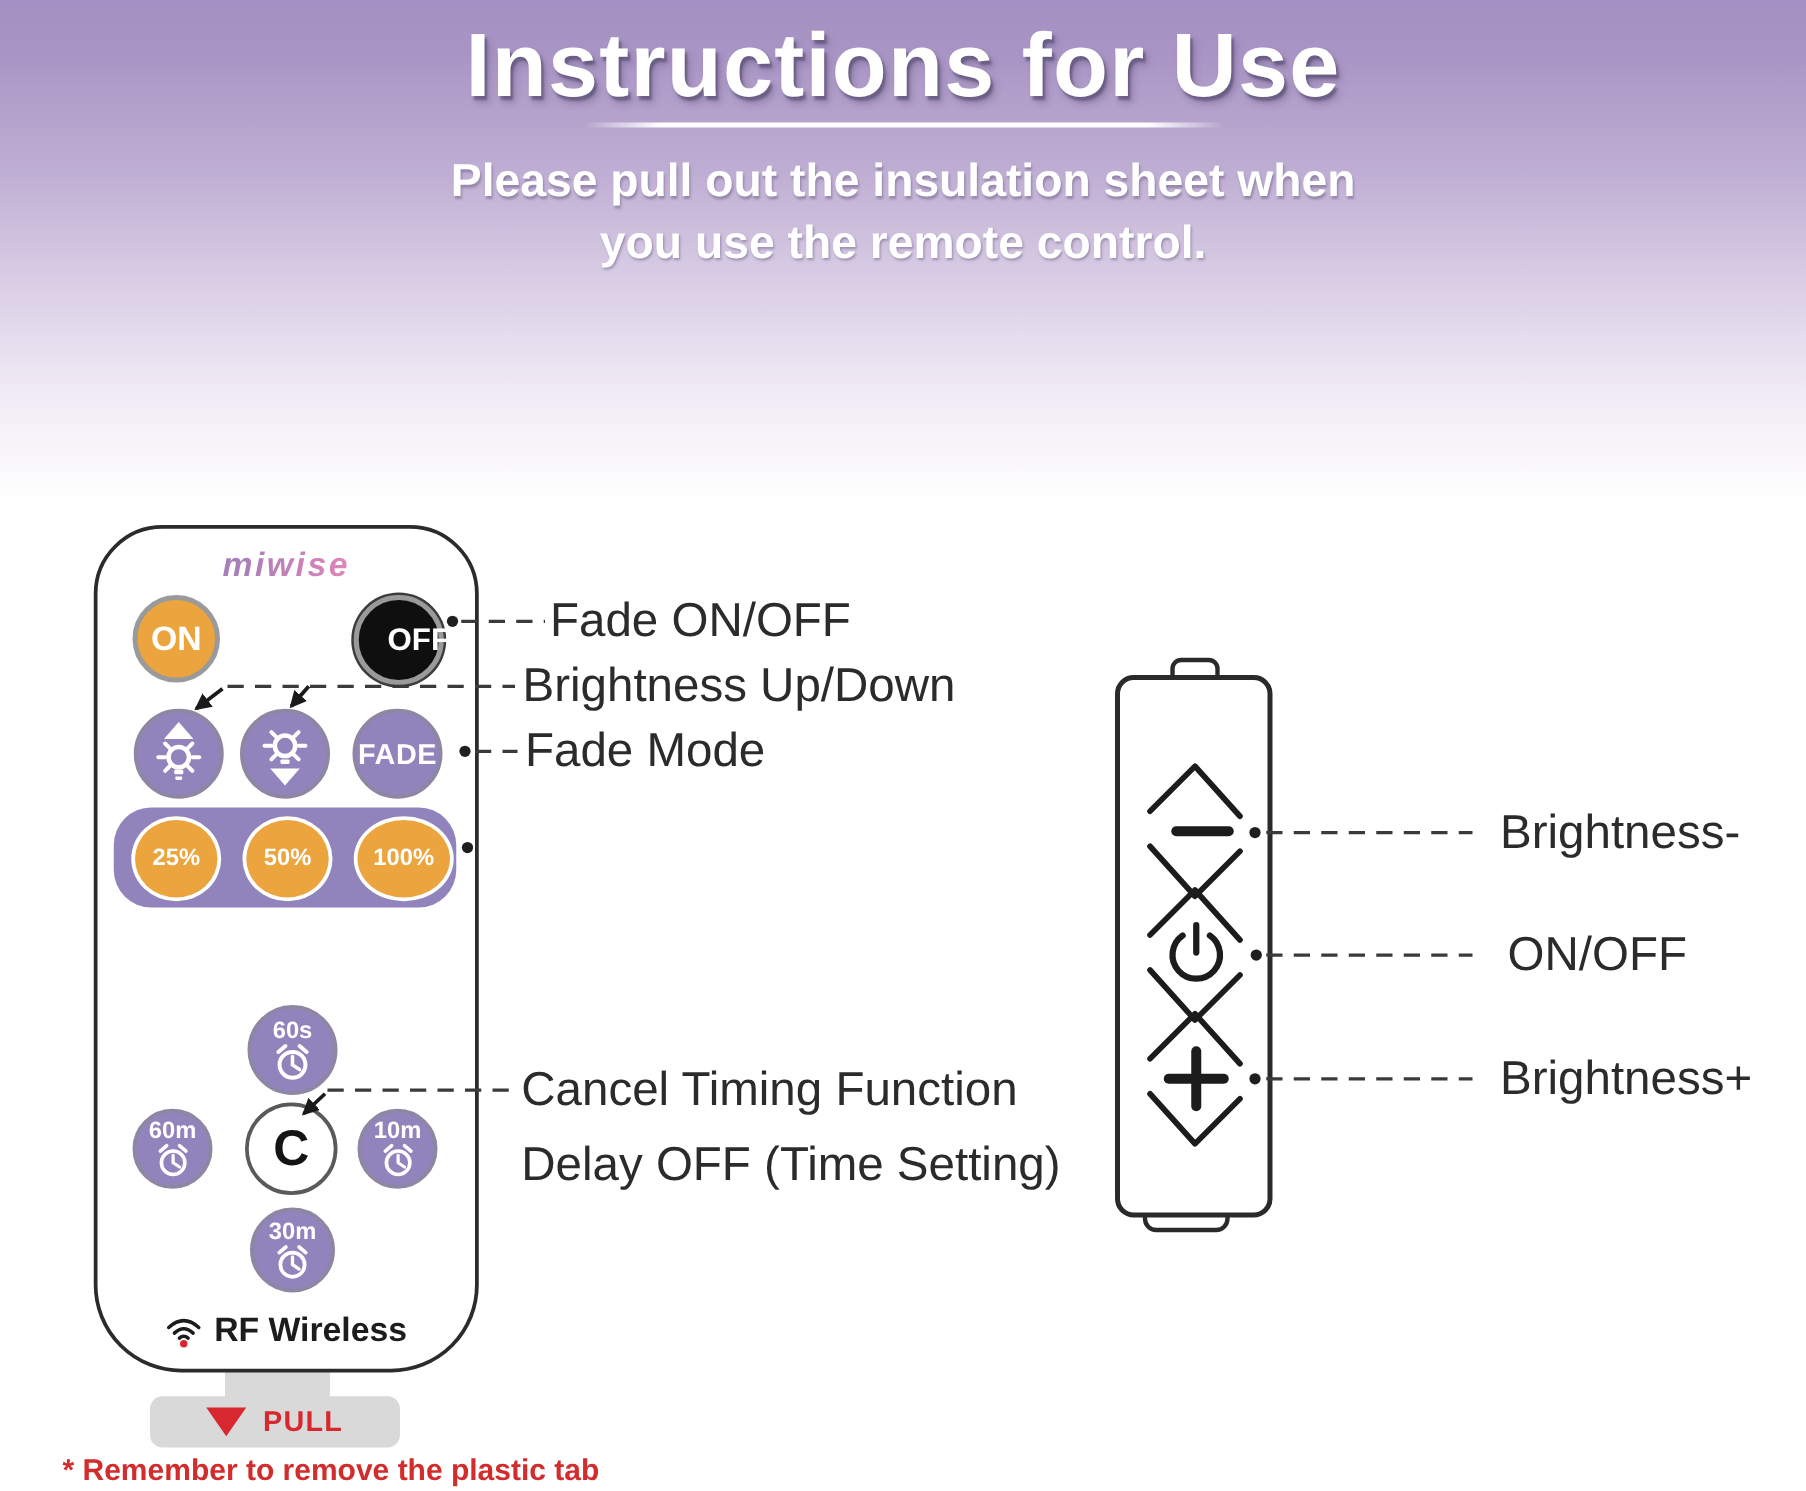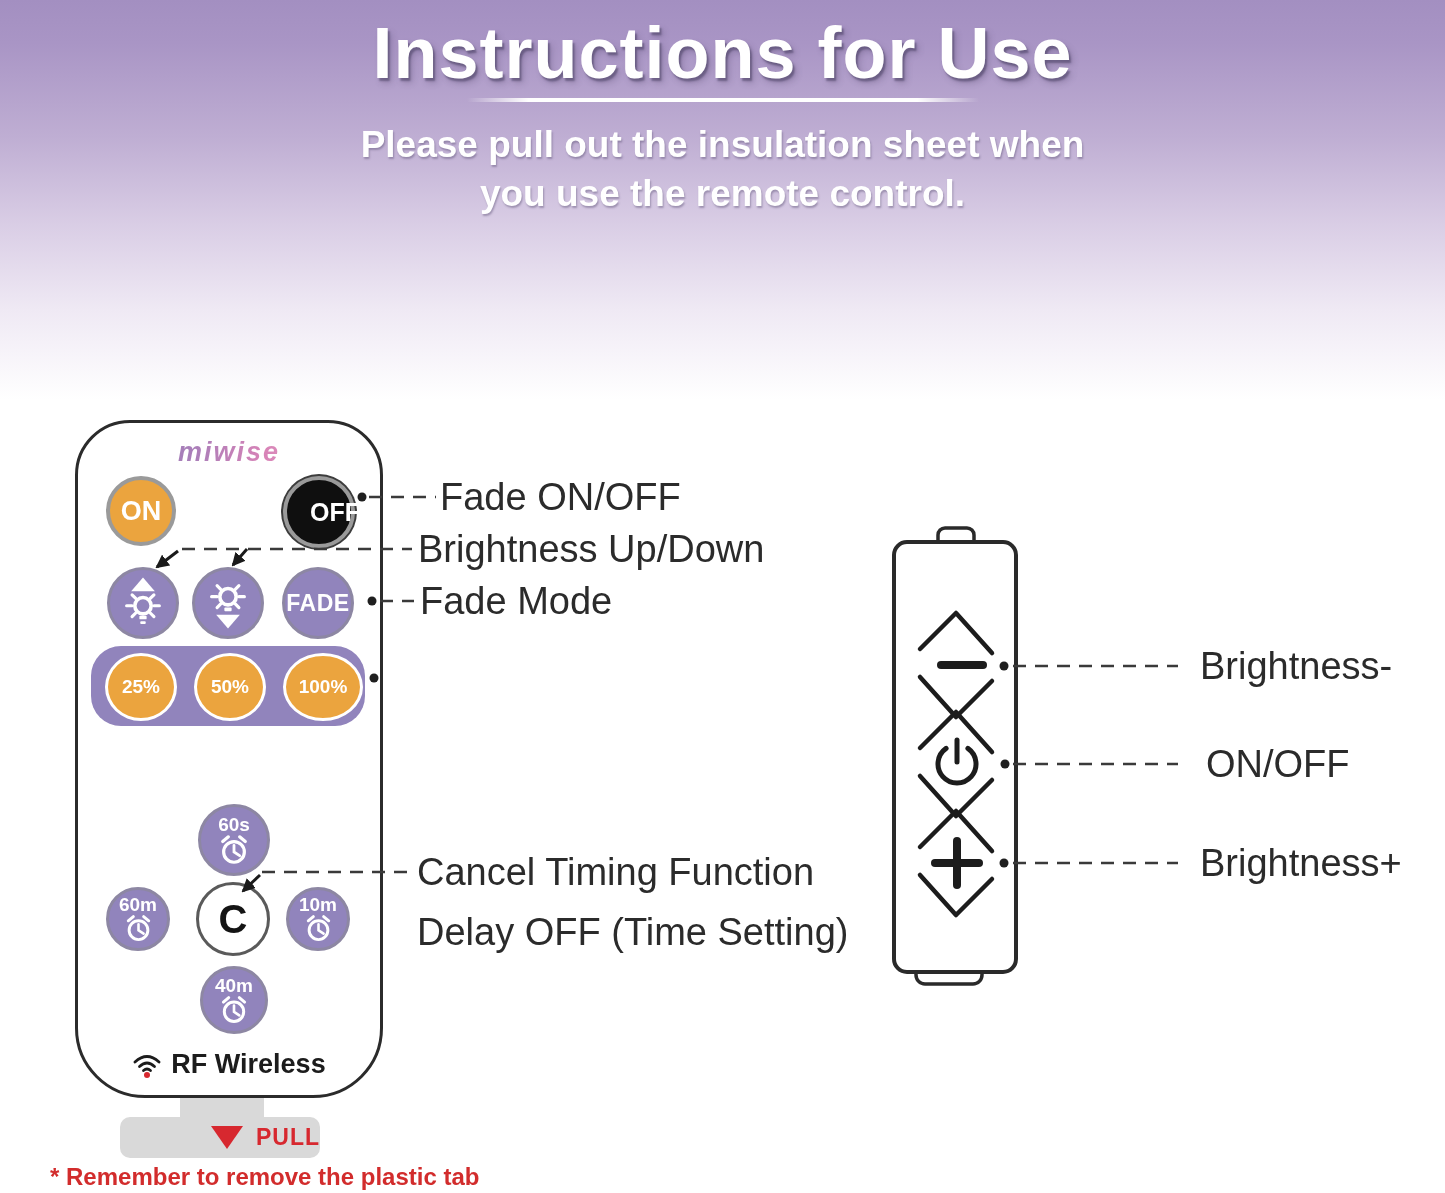--- a/index.html
+++ b/index.html
@@ -42,21 +42,21 @@
   .btn.pct{background:var(--orange);border:3px solid #fff;font-size:19px;}
   .btn.timer{font-size:19px;line-height:19px;}
   .btn.timer svg{margin-top:0px;}
   .btn.cancel{background:#fff;border:3px solid #5a5a5a;color:#141414;font-size:40px;}
   .rf-row{position:absolute;left:0;top:626px;width:100%;display:flex;align-items:center;
     justify-content:center;gap:9px;}
   .rf-text{font-size:27px;font-weight:bold;color:#1c1c1c;}
   
   .pull-stem{position:absolute;left:180px;top:1094px;width:84px;height:28px;background:var(--tab-gray);z-index:1;}
   .pull-flap{position:absolute;left:120px;top:1117px;width:200px;height:41px;border-radius:10px;
-    background:var(--tab-gray);z-index:3;display:flex;align-items:center;justify-content:flex-end;gap:13px;}
+    background:var(--tab-gray);z-index:3;display:flex;align-items:center;justify-content:center;gap:13px;}
   .pull-tri{width:0;height:0;border-left:16px solid transparent;border-right:16px solid transparent;
     border-top:23px solid var(--red);}
   .pull-text{color:var(--red);font-size:23px;font-weight:bold;letter-spacing:1px;}
   .note{position:absolute;left:50px;top:1163px;font-size:24px;font-weight:bold;color:var(--note-red);}
   
   .lbl{position:absolute;color:var(--label);font-size:38px;line-height:46px;white-space:nowrap;z-index:4;}
   .lbl.two{line-height:44px;}
   
   .side-device{position:absolute;left:878px;top:512px;z-index:2;}
   
@@ -167,21 +167,21 @@
       <svg width="33" height="29" viewBox="0 0 36 34">
         <g stroke="#fff" stroke-width="3.4" stroke-linecap="round" fill="none">
           <line x1="6" y1="8" x2="12" y2="3"></line>
             <line x1="30" y1="8" x2="24" y2="3"></line>
           <circle cx="18" cy="19" r="11"></circle>
           <path d="M18 12 V19 L24 23" stroke-width="3"></path>
         </g>
       </svg>
     </div>
     <div class="btn purple timer" style="left:122px;top:543px;width:68px;height:68px;">
-      <span>40m</span>
+      <span>30m</span>
       <svg width="34" height="30" viewBox="0 0 36 34">
         <g stroke="#fff" stroke-width="3.4" stroke-linecap="round" fill="none">
           <line x1="6" y1="8" x2="12" y2="3"></line>
             <line x1="30" y1="8" x2="24" y2="3"></line>
           <circle cx="18" cy="19" r="11"></circle>
           <path d="M18 12 V19 L24 23" stroke-width="3"></path>
         </g>
       </svg>
     </div>
 

